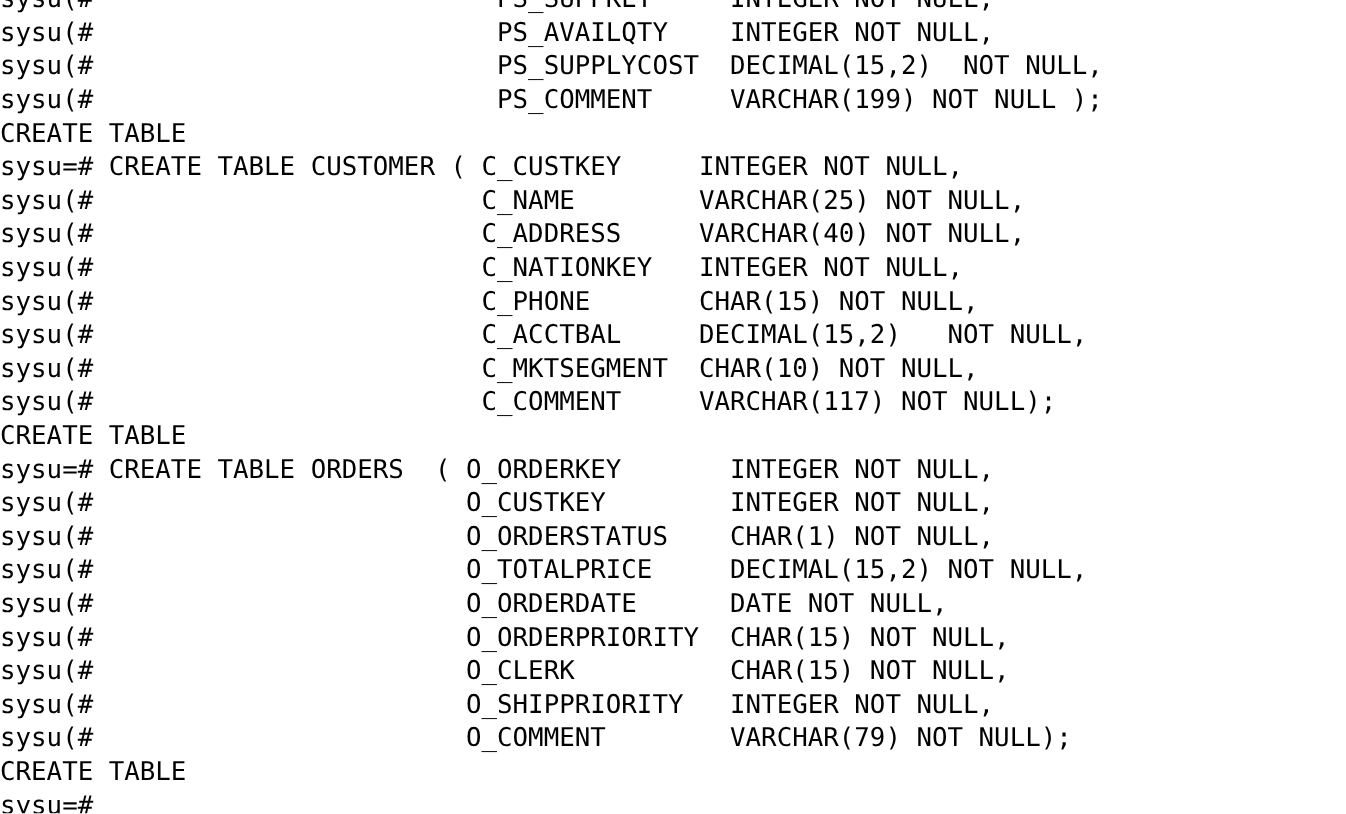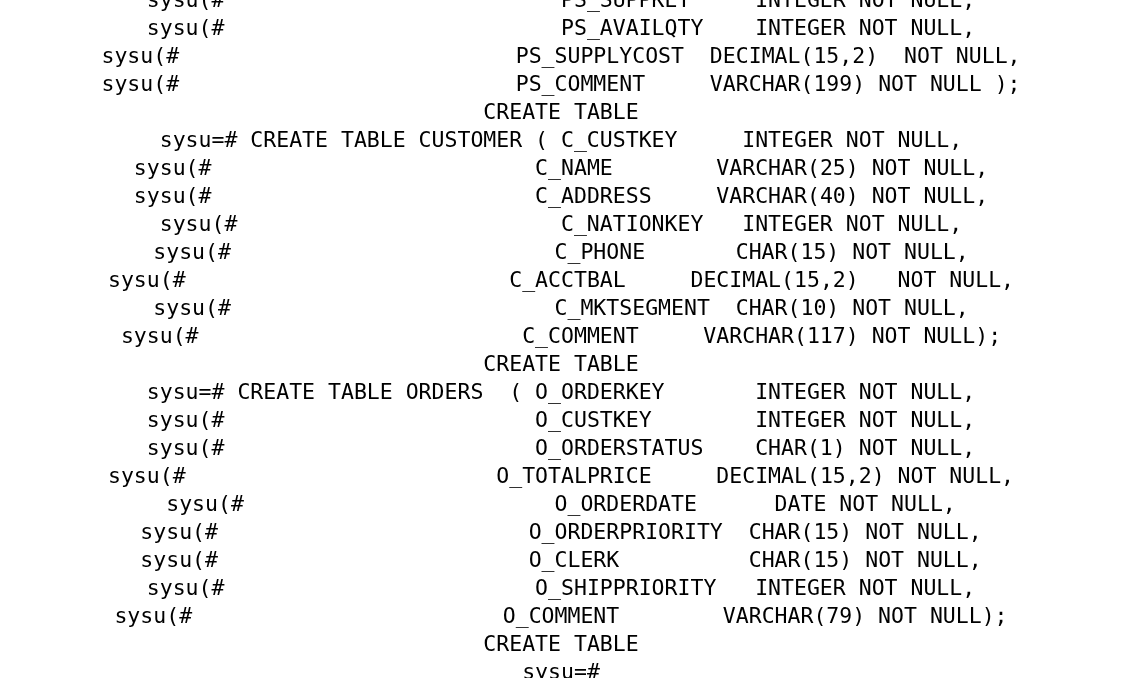--- a/index.html
+++ b/index.html
@@ -14,21 +14,20 @@
     overflow: hidden;
     font-family: "DejaVu Sans Mono", "Liberation Mono", monospace;
   }
   #terminal {
     position: relative;
     width: 1122px;
     height: 678px;
     background: #ffffff;
     color: #000000;
     overflow: hidden;
-    text-align: center;
   }
   
   #screen {
     position: absolute;
     left: 0px;
     top: -14px;
     width: 1122px;
     margin: 0;
     padding: 0;
     font-family: "DejaVu Sans Mono", "Liberation Mono", monospace;

